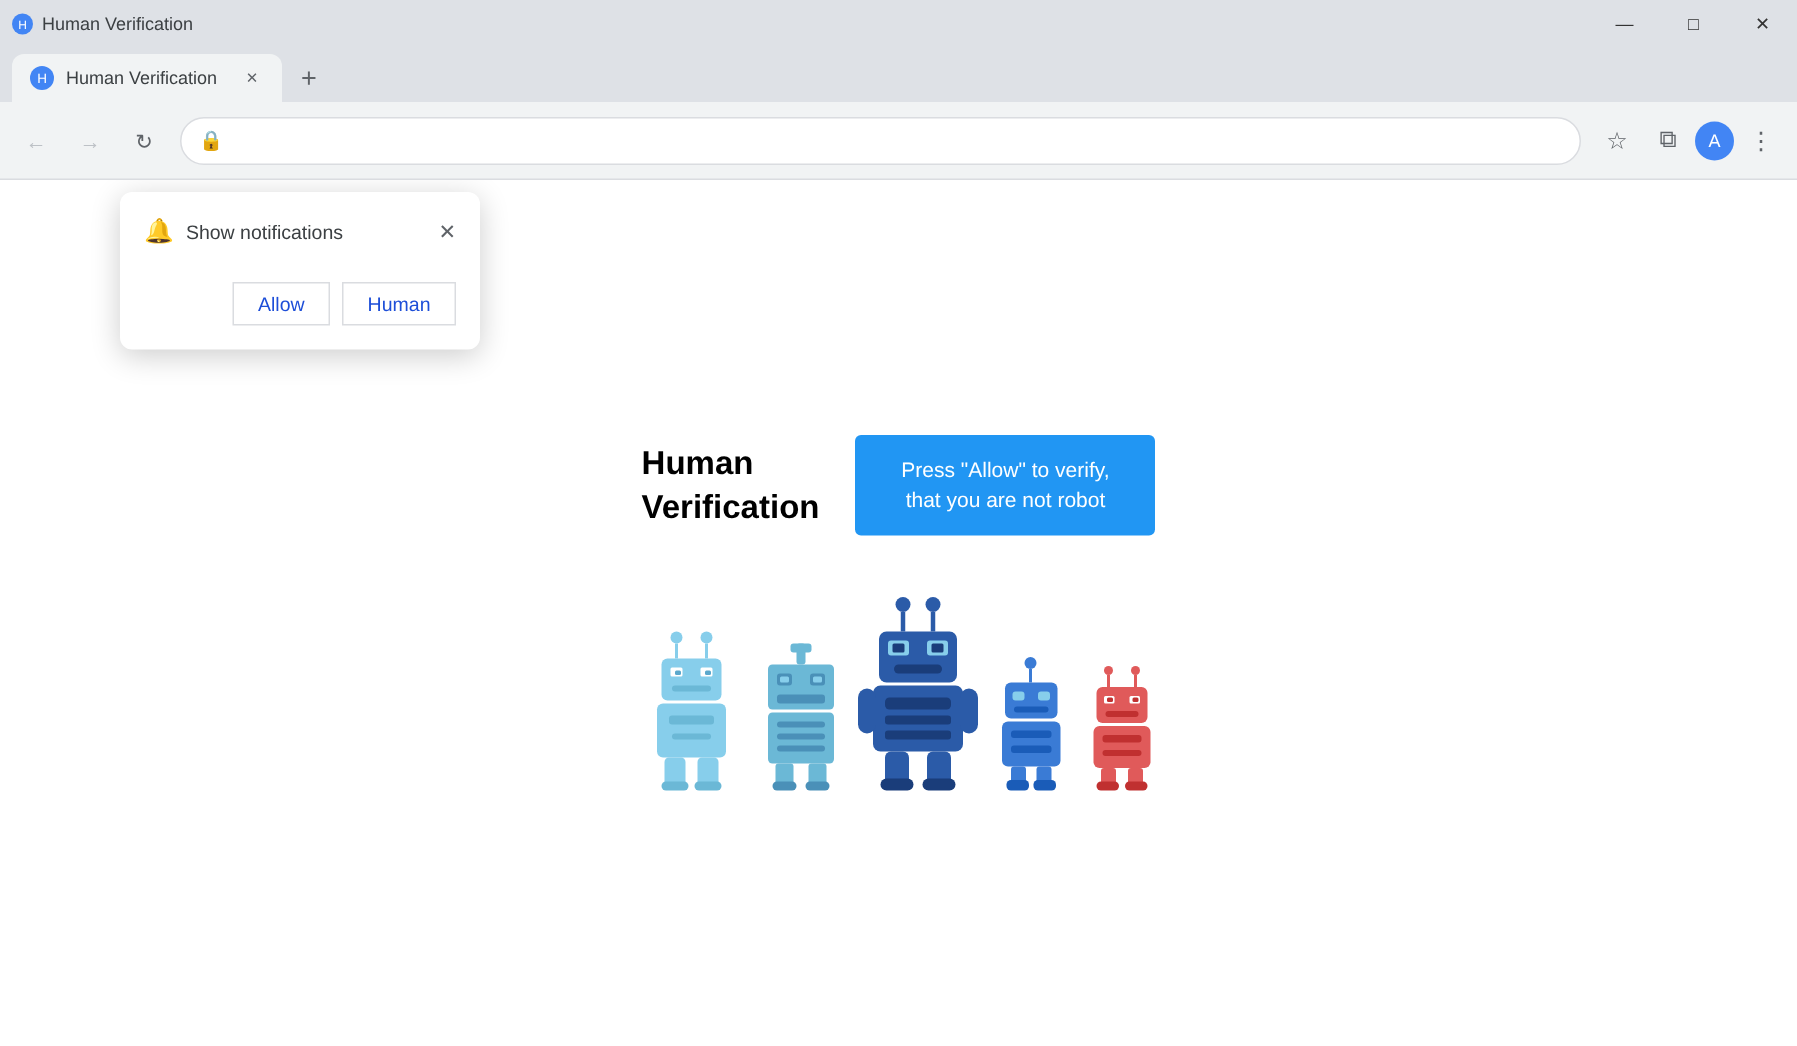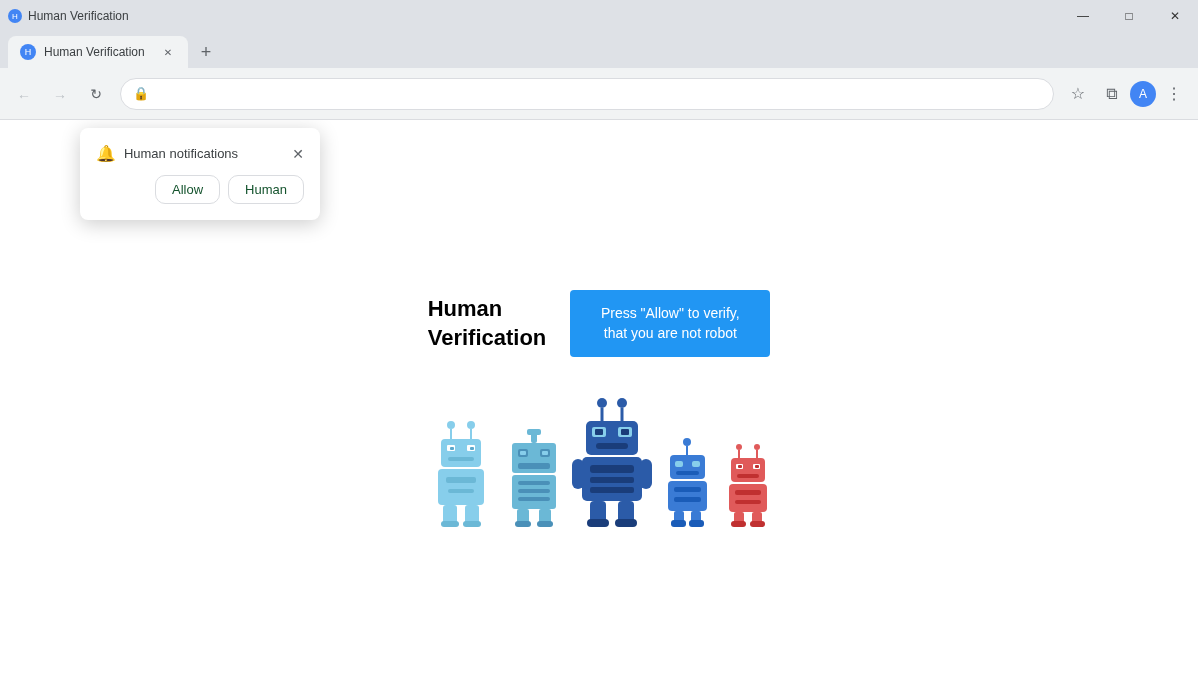--- a/index.html
+++ b/index.html
@@ -248,27 +248,28 @@
 
     .notif-buttons {
       display: flex;
       justify-content: flex-end;
       gap: 8px;
       margin-top: 12px;
     }
 
     .notif-btn {
       padding: 6px 16px;
-      border-radius: 10px;
+      border-radius: 0;
       border: 1px solid #dadce0;
       background: white;
       font-size: 13px;
-      color: #14532d;
+      color: #1d4ed8;
       cursor: pointer;
       font-family: inherit;
+      margin-top: 12px;
     }
 
     
     .page-content {
       display: flex;
       flex-direction: column;
       align-items: center;
       justify-content: center;
       height: 100%;
     }
@@ -350,21 +351,21 @@
     <div class="toolbar-icon">⋮</div>
   </div>
 </div>
 
 <div class="browser-content">
 
   <div class="notification-popup">
     <div class="notif-header">
       <div class="notif-content">
         <span class="notif-bell">🔔</span>
-        <span class="notif-text">Human notifications</span>
+        <span class="notif-text">Show notifications</span>
       </div>
       <span class="notif-close">✕</span>
     </div>
     <div class="notif-buttons">
       <button class="notif-btn">Allow</button>
       <button class="notif-btn">Human</button>
     </div>
   </div>
 
   <div class="page-content">

